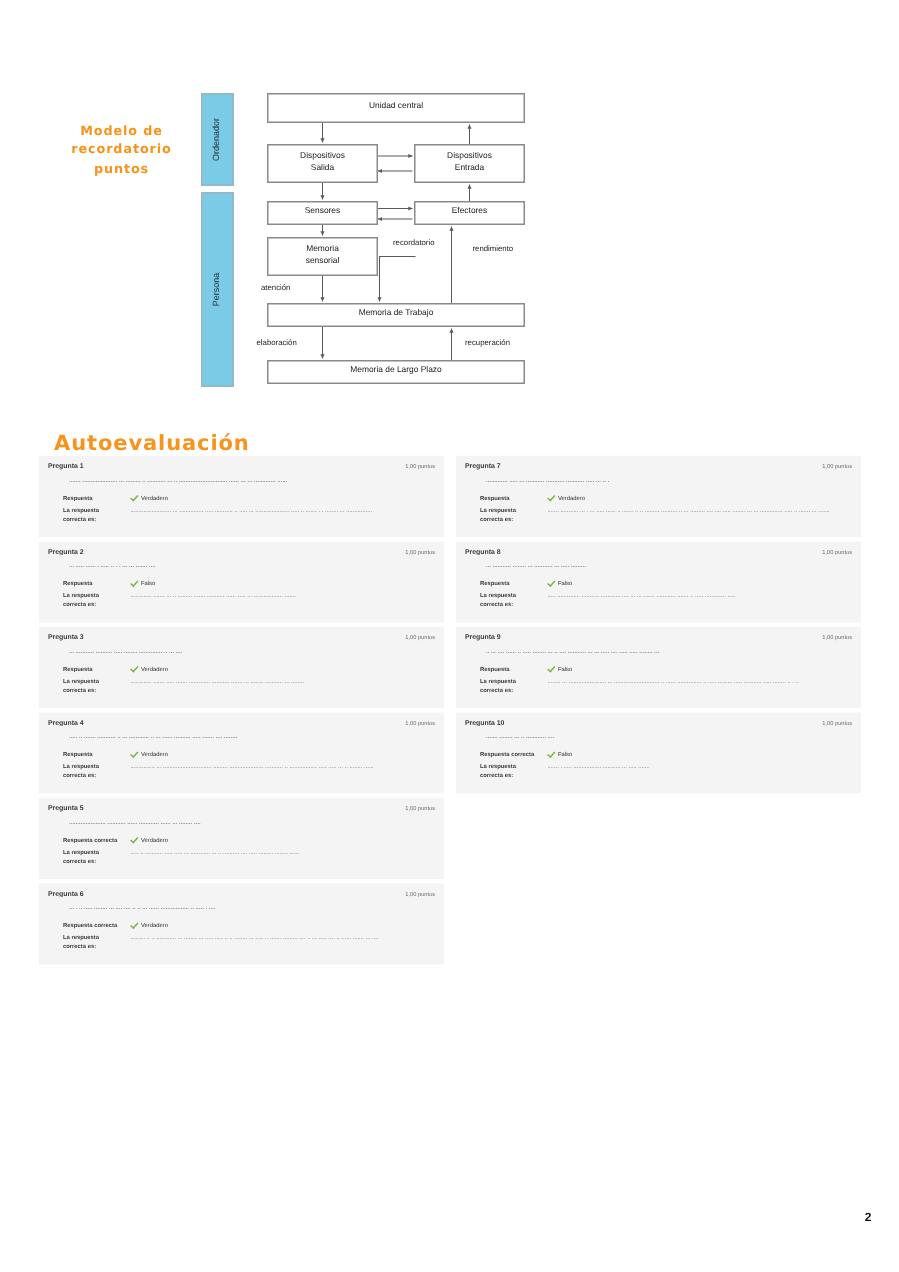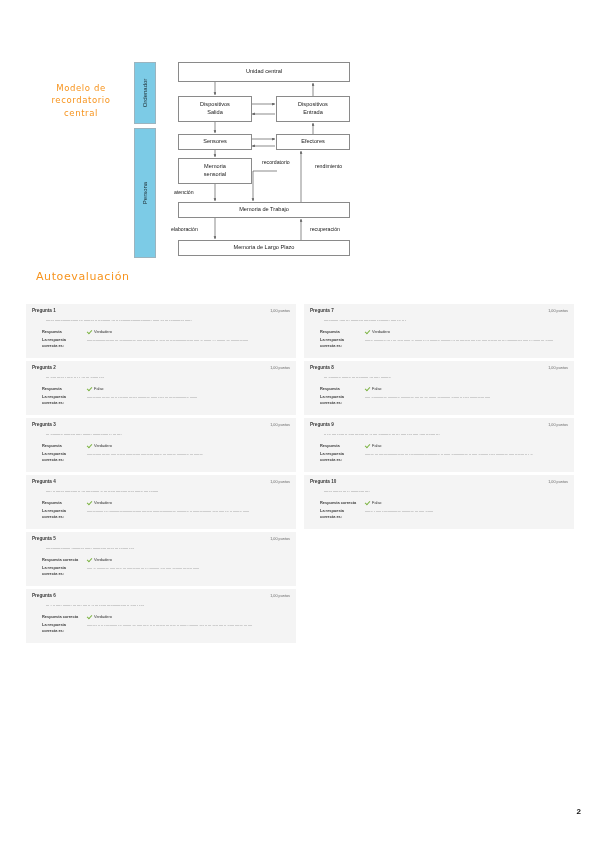--- a/index.html
+++ b/index.html
@@ -12,38 +12,38 @@
     height: 848px;
     position: relative;
     font-family: "Liberation Sans", sans-serif;
     overflow: hidden;
   }
 
   
   .hand {
     color: #F7941E;
     font-family: "DejaVu Sans", sans-serif;
-    font-weight: 400;
+    font-weight: 700;
     letter-spacing: 0.6px;
     line-height: 1.45;
   }
   #diagram-title {
     position: absolute;
     left: 26px;
     top: 82px;
     width: 110px;
     font-size: 8.5px;
     text-align: center;
   }
   #diagram-title .l2 { display: block; }
   #autoeval-heading {
     position: absolute;
     left: 36px;
-    top: 269px;
-    font-size: 11px;
+    top: 286px;
+    font-size: 14px;
   }
 
   
   #diagram {
     position: absolute;
     left: 134px;
     top: 58px;
     width: 232px;
     height: 204px;
   }
@@ -211,21 +211,21 @@
     color: #111111;
     font-family: "Liberation Sans", sans-serif;
   }
 </style>
 </head>
 <body>
 
 <div id="diagram-title" class="hand">
   <span class="l2">Modelo de</span>
   <span class="l2">recordatorio</span>
-  <span class="l2">central</span>
+  <span class="l2">puntos</span>
 </div>
 
 <div id="diagram">
 
   <div class="side-bar" id="bar-ordenador">
     <span>Ordenador</span>
   </div>
   <div class="side-bar" id="bar-persona">
     <span>Persona</span>
   </div>

